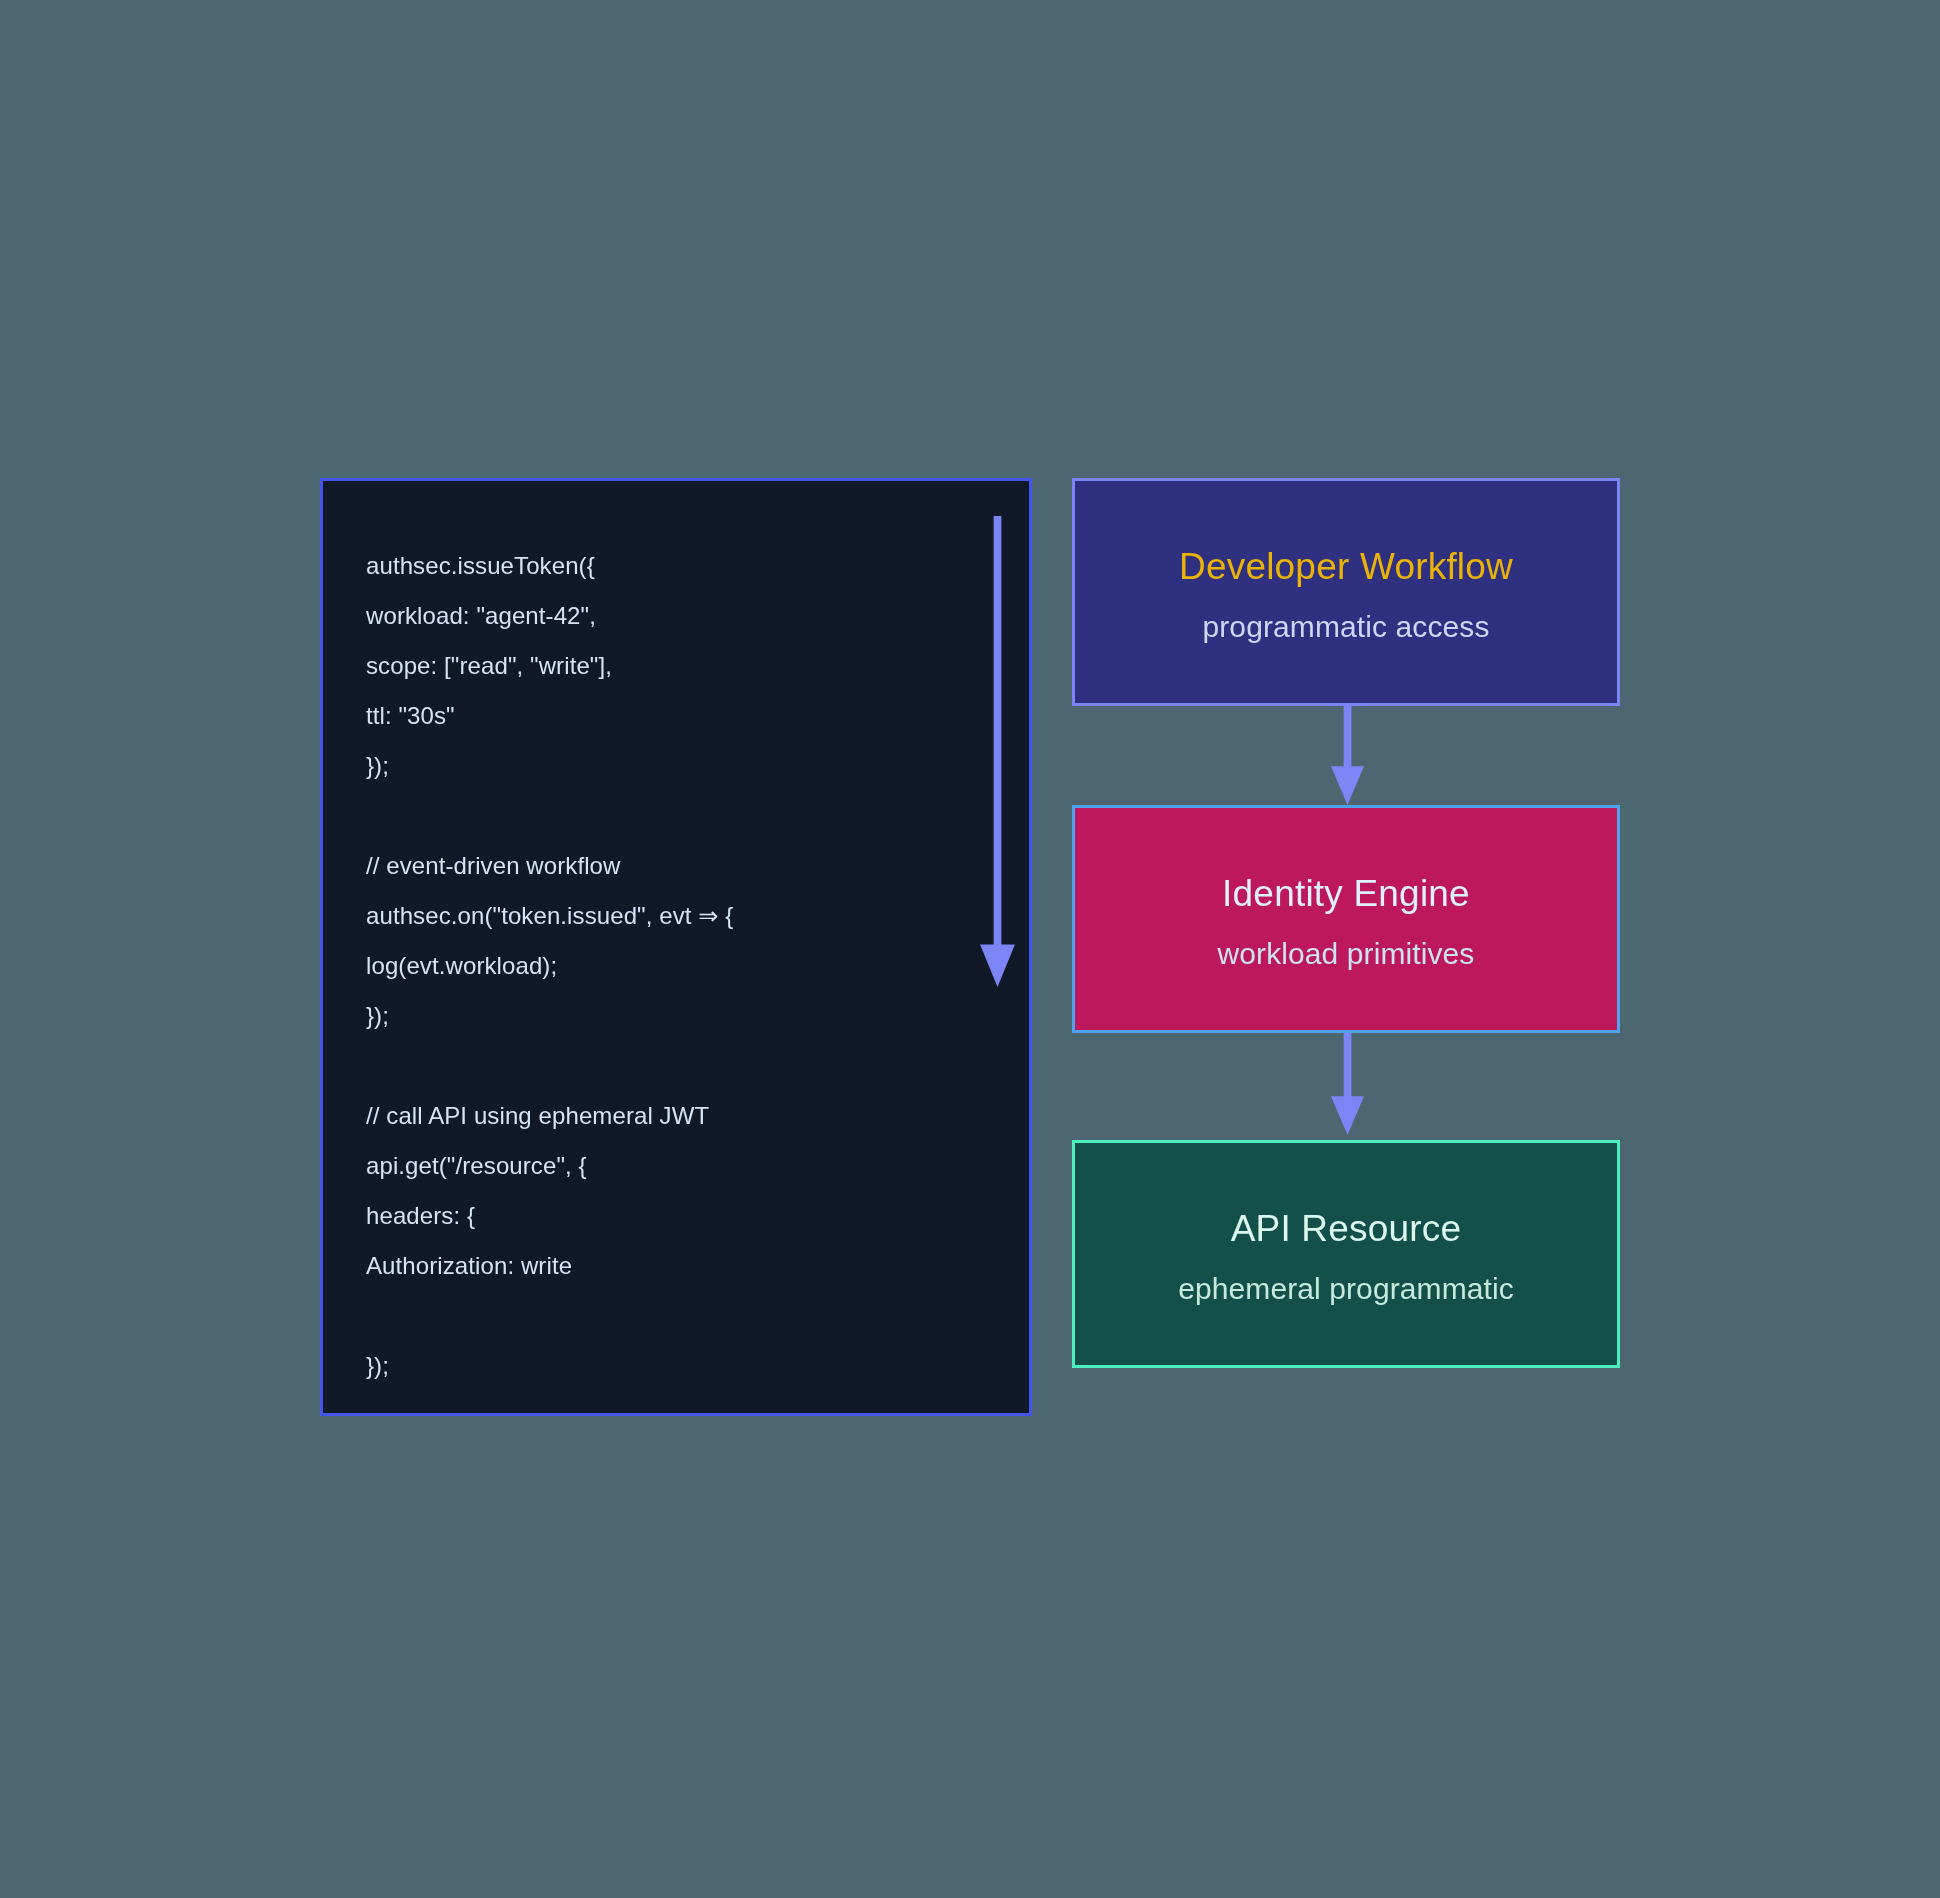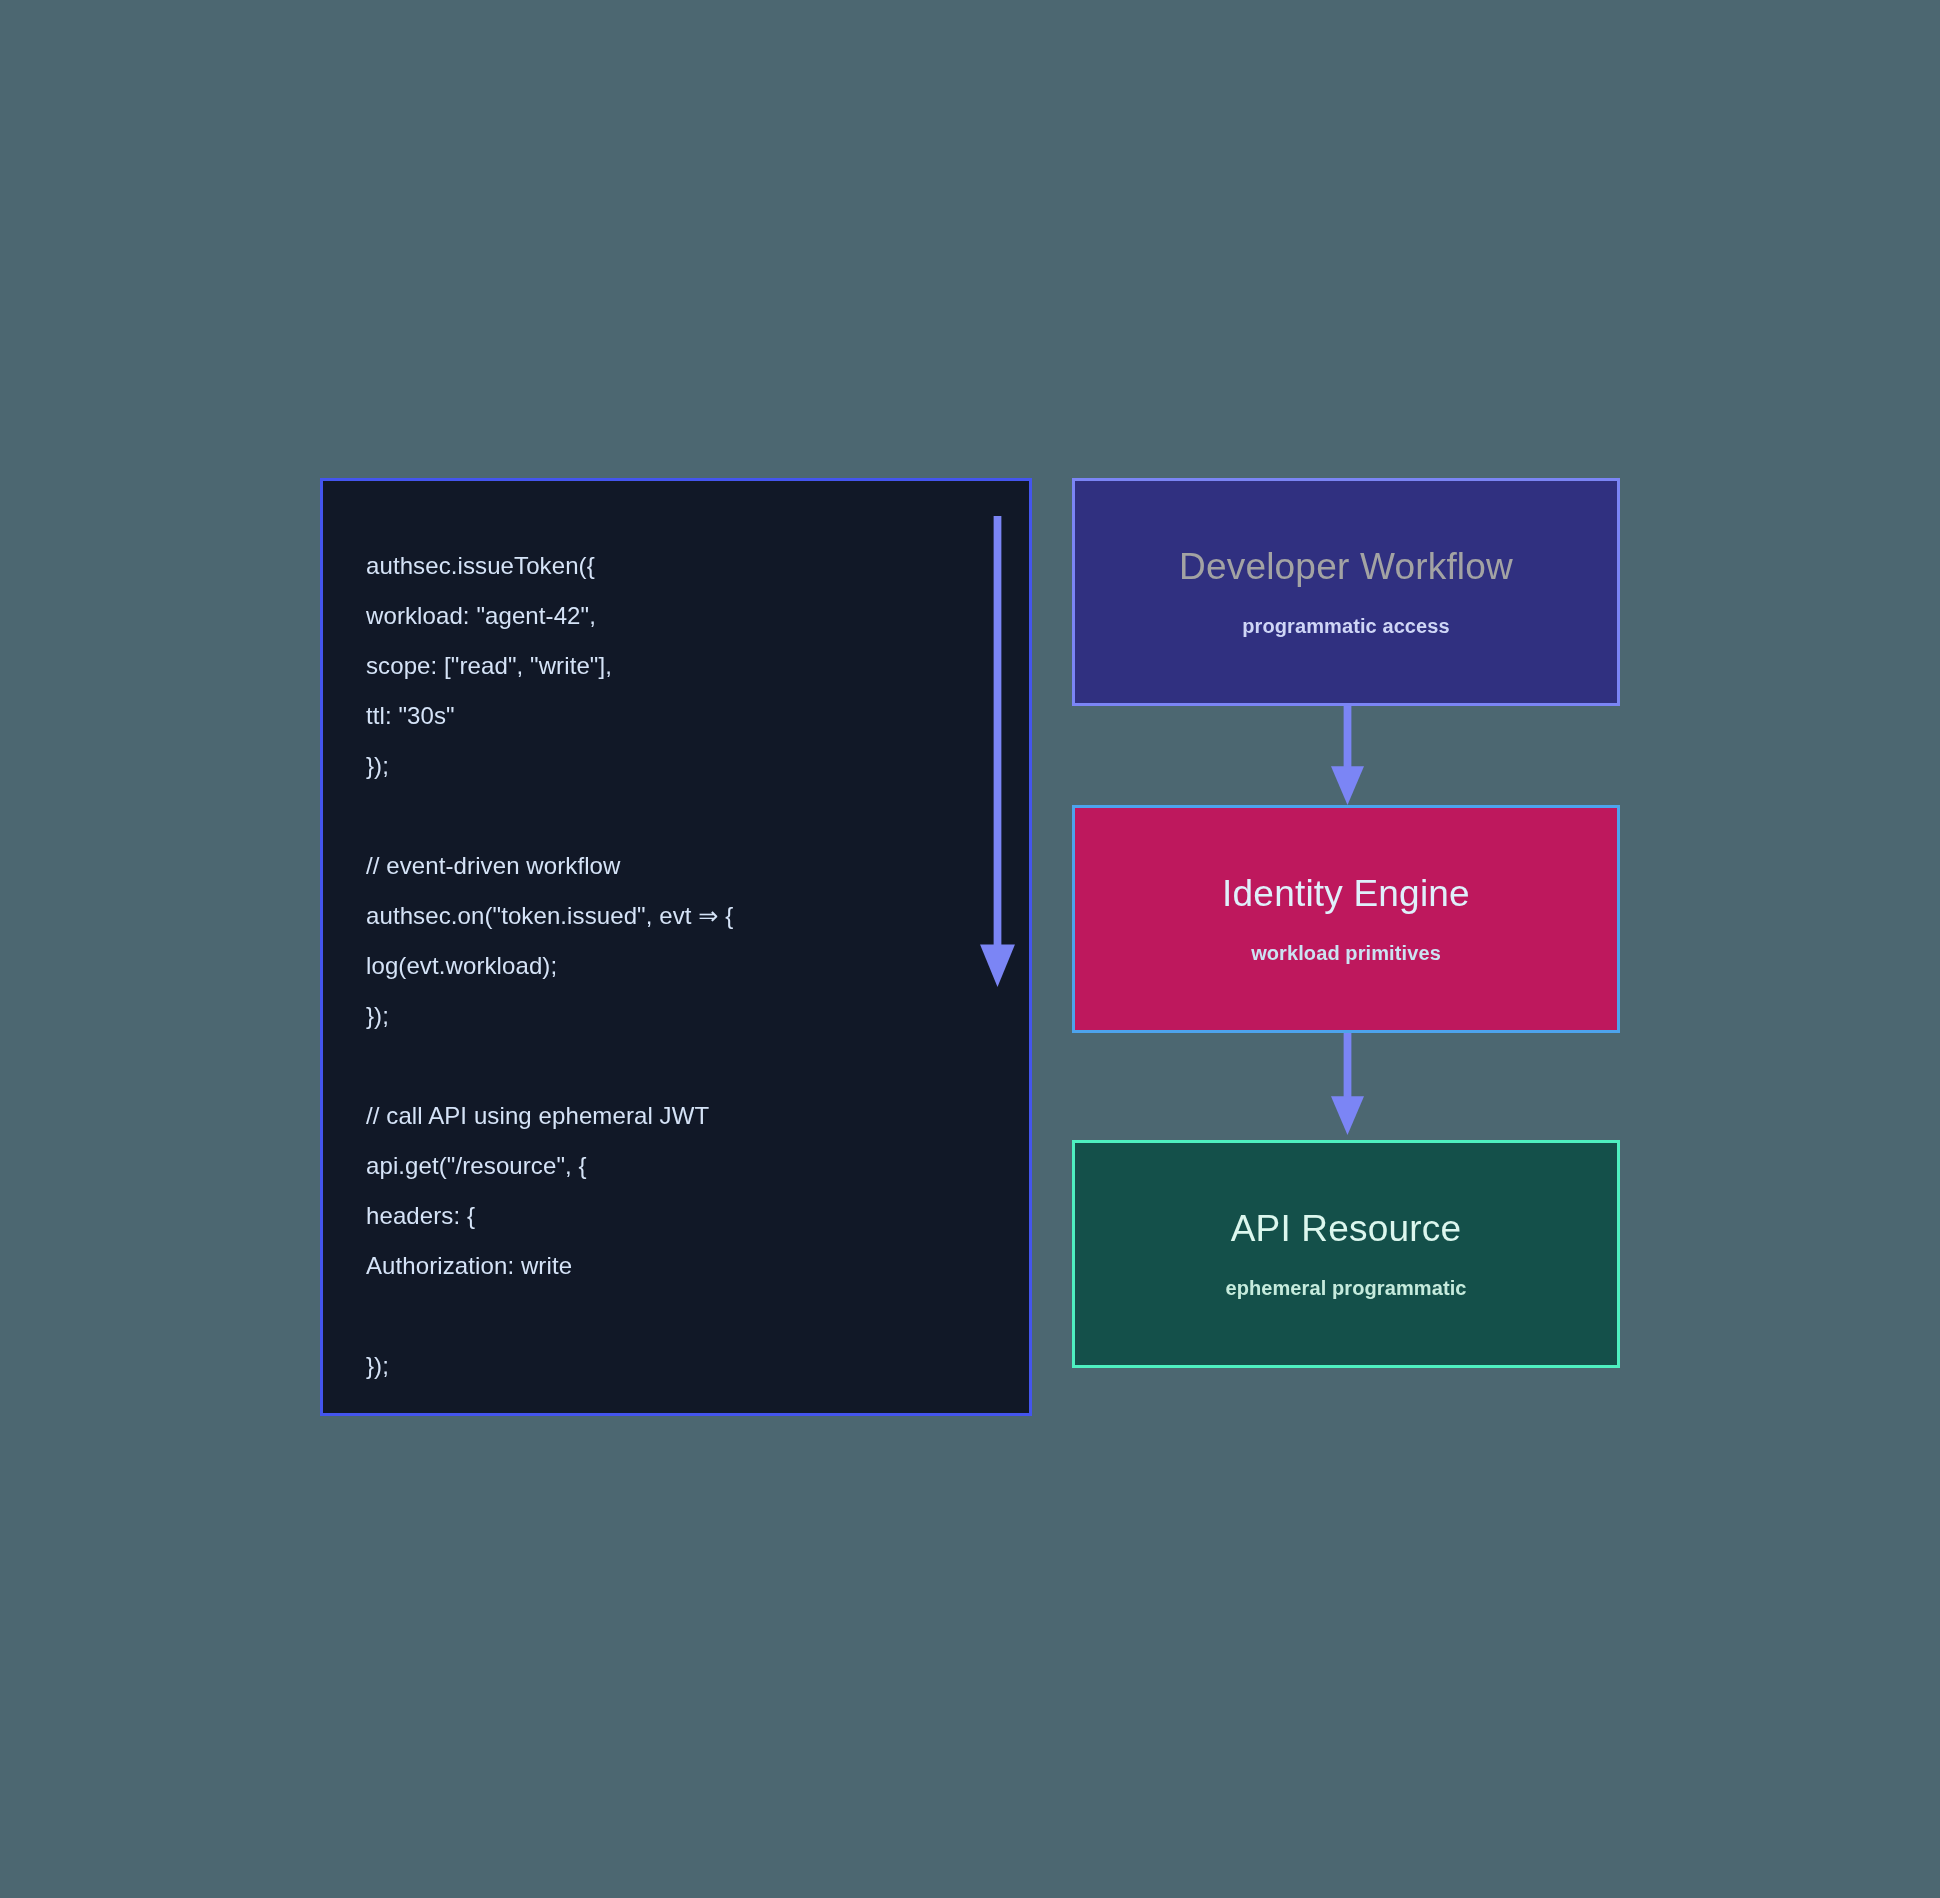--- a/index.html
+++ b/index.html
@@ -75,31 +75,31 @@
     justify-content: center;
   }
   .node-title {
     font-size: 37px;
     line-height: 43px;
     font-weight: 400;
     letter-spacing: 0.2px;
     margin-bottom: 25px;
   }
   .node-sub {
-    font-size: 20px;
+    font-size: 30px;
     line-height: 27px;
-    font-weight: 700;
+    font-weight: 400;
     letter-spacing: 0.1px;
   }
 
   .node-1 { top: 478px;  background: #303080; border-color: #7b85f5; }
   .node-2 { top: 805px;  background: #be185d; border-color: #4da3ec; }
   .node-3 { top: 1140px; background: #14504a; border-color: #4ef0c0; }
 
-  .node-1 .node-title { color: #a3a3a3; }
+  .node-1 .node-title { color: #eab308; }
   .node-1 .node-sub   { color: #cfd6f6; }
   .node-2 .node-title { color: #dff0fb; }
   .node-2 .node-sub   { color: #cbe3f2; }
   .node-3 .node-title { color: #dcf7ee; }
   .node-3 .node-sub   { color: #c6ebdd; }
 
   
   .connector {
     position: absolute;
     left: 1324px;

